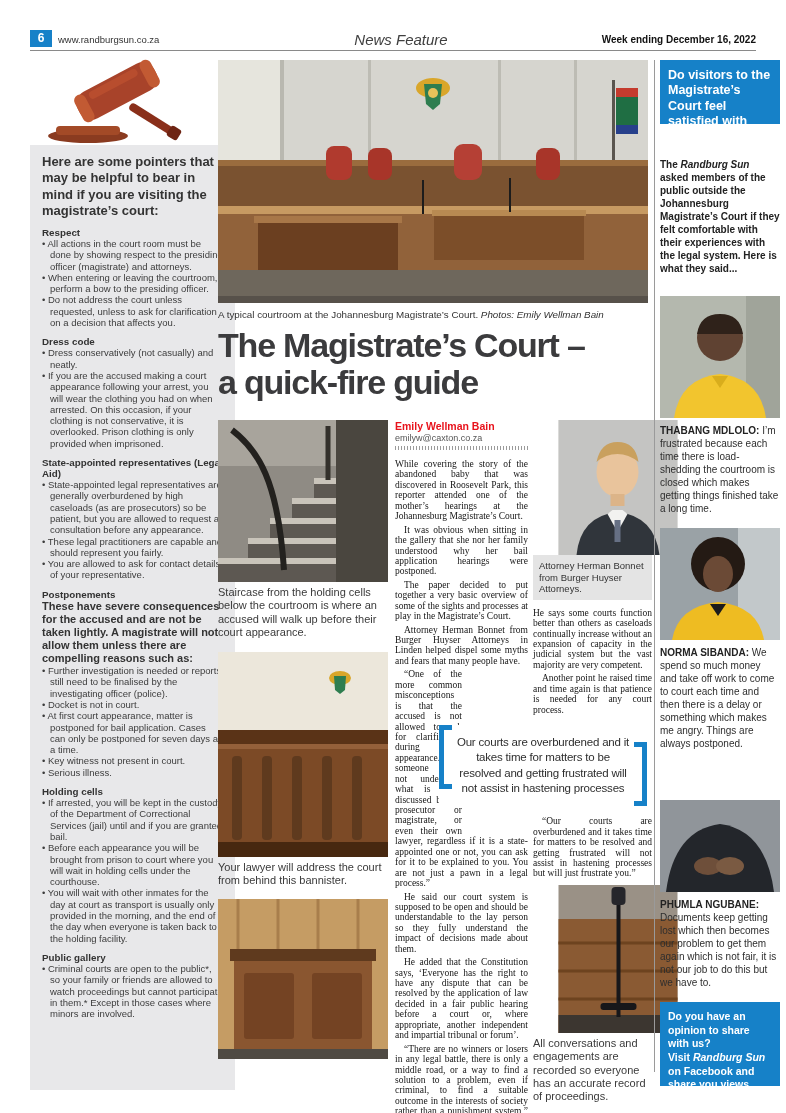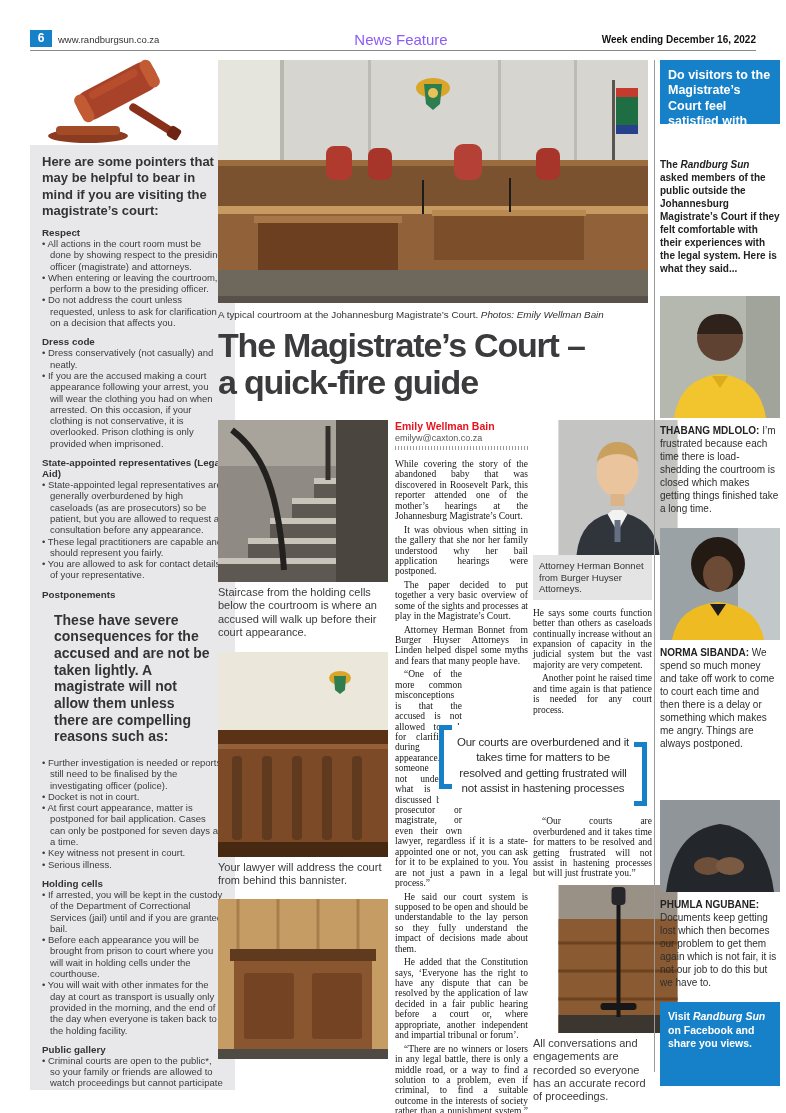--- a/index.html
+++ b/index.html
@@ -3,29 +3,29 @@
 <meta charset="utf-8">
 <style>
   html,body{margin:0;padding:0;background:#fff;}
   .page{position:relative;width:786px;height:1113px;background:#fff;overflow:hidden;
         font-family:"Liberation Sans",sans-serif;color:#222;}
   
   .header{position:absolute;left:30px;top:30px;width:726px;height:20px;border-bottom:1px solid #8a8a8a;}
   .pagenum{position:absolute;left:0;top:0;width:22px;height:17px;background:#1681c8;color:#fff;
            font-weight:bold;font-size:12px;text-align:center;line-height:17px;}
   .site{position:absolute;left:28px;top:4px;font-size:9.5px;color:#333;}
-  .section-title{position:absolute;left:16px;right:0;top:1px;text-align:center;font-size:15px;color:#8b5cf6;}
+  .section-title{position:absolute;left:16px;right:0;top:1px;text-align:center;font-size:15px;color:#404040;font-style:italic;}
   .date{position:absolute;right:0;top:4px;font-size:10px;font-weight:bold;color:#111;}
   
   .gavel{position:absolute;left:42px;top:56px;width:150px;height:88px;}
   .sidebar{position:absolute;left:30px;top:145px;width:205px;height:945px;background:#e8e8ea;
            box-sizing:border-box;padding:9px 12px;overflow:hidden;}
   .sidebar h2{font-size:13px;line-height:1.25;margin:0 0 8px;color:#333;}
   .sb h3{font-size:9.8px;margin:8px 0 0;color:#333;}
-  .sb-intro{font-size:14px;font-weight:bold;line-height:1.19;margin:12px;color:#333;}
+  .sb-intro{font-size:11px;font-weight:bold;line-height:1.19;margin:0;color:#333;}
   .sb ul{margin:0;padding:0;list-style:none;font-size:9.5px;line-height:1.19;color:#3c3c3c;}
   .sb ul li{padding-left:8px;text-indent:-8px;}
   .sb ul li::before{content:"• ";}
   
   .main-photo{position:absolute;left:218px;top:60px;width:430px;height:243px;}
   .main-caption{position:absolute;left:218px;top:309px;width:430px;font-size:9.8px;color:#333;}
   .it{font-style:italic;}
   .headline{position:absolute;left:218px;top:327px;width:434px;font-size:34px;font-weight:bold;
             color:#3b3b3d;line-height:1.08;letter-spacing:-1.2px;}
   .cols{position:absolute;left:218px;top:420px;width:434px;height:693px;}
@@ -332,17 +332,18 @@
       <path d="M6 92 Q14 30 60 24 Q106 30 114 92 Z" fill="#23262b"></path>
       <ellipse cx="48" cy="66" rx="14" ry="9" fill="#6e4f3a"></ellipse>
       <ellipse cx="70" cy="66" rx="14" ry="9" fill="#7a5a42"></ellipse>
     </svg>
     <div class="vox-entry" style="top:898px">
       <b>PHUMLA NGUBANE:</b>
       <span>Documents keep getting lost which then becomes our problem to get them again which is not fair, it is not our job to do this but we have to.</span>
     </div>
 
     <div class="bluebox vox-footer">
+      <p>Do you have an opinion to share with us?</p>
       <p><span>Visit </span><span class="it">Randburg Sun</span><span> on Facebook and share you views.</span></p>
     </div>
   </div>
 
 </div>
 
 </body></html>

